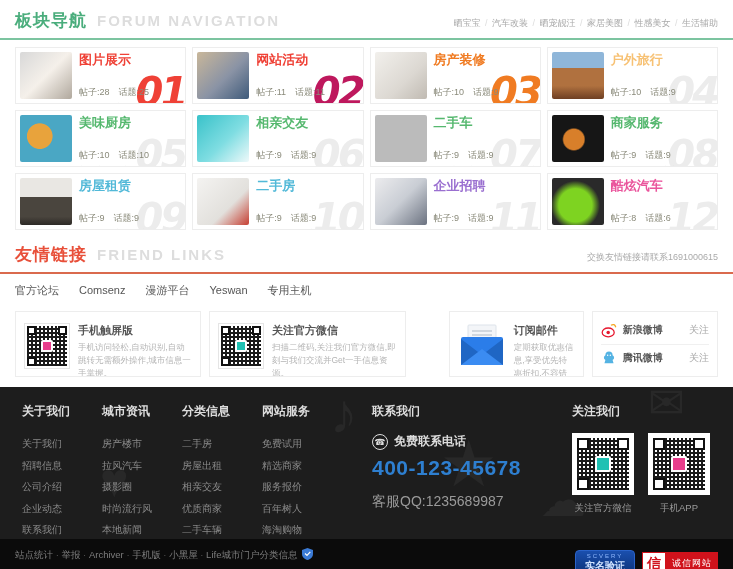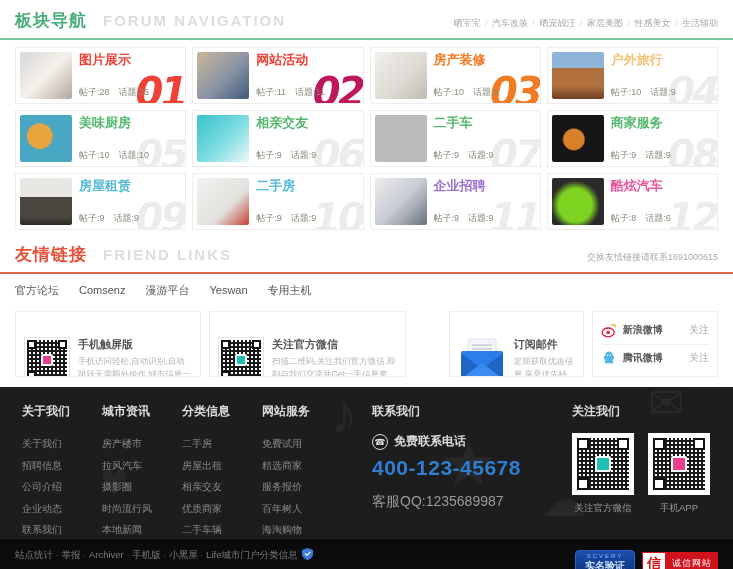--- a/index.html
+++ b/index.html
@@ -2,21 +2,21 @@
 <html><head>
 <meta charset="utf-8">
 <style>
   * { margin:0; padding:0; box-sizing:border-box; }
   html,body { width:733px; height:569px; overflow:hidden; background:#fff;
     font-family:"Liberation Sans","DejaVu Sans",sans-serif; font-size:12px; color:#333; }
 
   
   .sec-head { display:flex; align-items:baseline; padding:9px 15px 6px; }
   .sec-title { font-size:17px; font-weight:bold; letter-spacing:1px; }
-  .sec-sub { font-size:15px; font-weight:bold; color:#ddd; margin-left:16px; letter-spacing:2px; }
+  .sec-sub { font-size:15px; font-weight:bold; color:#ddd; margin-left:10px; letter-spacing:2px; }
   .sec-right { margin-left:auto; font-size:9px; color:#aaa; }
   .nav-head { border-bottom:2px solid #7cc4a0; }
   .nav-head .sec-title { color:#4fae;} 
   .nav-head .sec-title { color:#4aad7c;text-align:center; }
   .friend-head { border-bottom:2px solid #da6a4d; }
   .friend-head .sec-title { color:#e8503a; }
   .top-links span + span::before { content:" / "; color:#ddd; margin:0 2px; }
   .top-links span { cursor:pointer; }
 
   
@@ -47,21 +47,21 @@
   .thumb-9{background:linear-gradient(135deg,#f4f3f1,#e2e0dc 62%,#c94f43 96%);}
   .thumb-10{background:linear-gradient(135deg,#ececee,#c9cdd4 50%,#6b7280);}
   .thumb-11{background:radial-gradient(circle at 45% 58%,#7ed321 0 42%,#2a2a2a 62%);}
 
   
   .friend-links { padding:9px 15px 13px; font-size:11px; color:#555; }
   .friend-links span { margin-right:20px; cursor:pointer; }
 
   
   .boxes { display:flex; gap:8px; margin:0 15px 10px; height:66px; }
-  .box { border:1px solid #ededed; display:flex; padding:25px 8px; overflow:hidden; }
+  .box { border:1px solid #ededed; display:flex; padding:11px 8px; overflow:hidden; }
   .box-mobile { flex:1.55; } .box-wechat { flex:1.65; } .box-mail { flex:1.08;margin-left:35px; } .box-social { flex:1; flex-direction:column; padding:4px 8px; }
   .box-text { margin-left:8px; min-width:0; }
   .box-title { font-size:11px; font-weight:bold; color:#555; }
   .box-desc { font-size:8.5px; color:#b5b5b5; line-height:1.55; margin-top:3px; }
 
   
   .qr { position:relative; background:#fff; border:1px solid #e5e5e5; flex:none; }
   .qr::before { content:""; position:absolute; inset:2px;
     background:repeating-linear-gradient(0deg,#1a1a1a 0 2px,transparent 2px 4px),
                repeating-linear-gradient(90deg,#1a1a1a 0 2px,#fff 2px 4px); }

